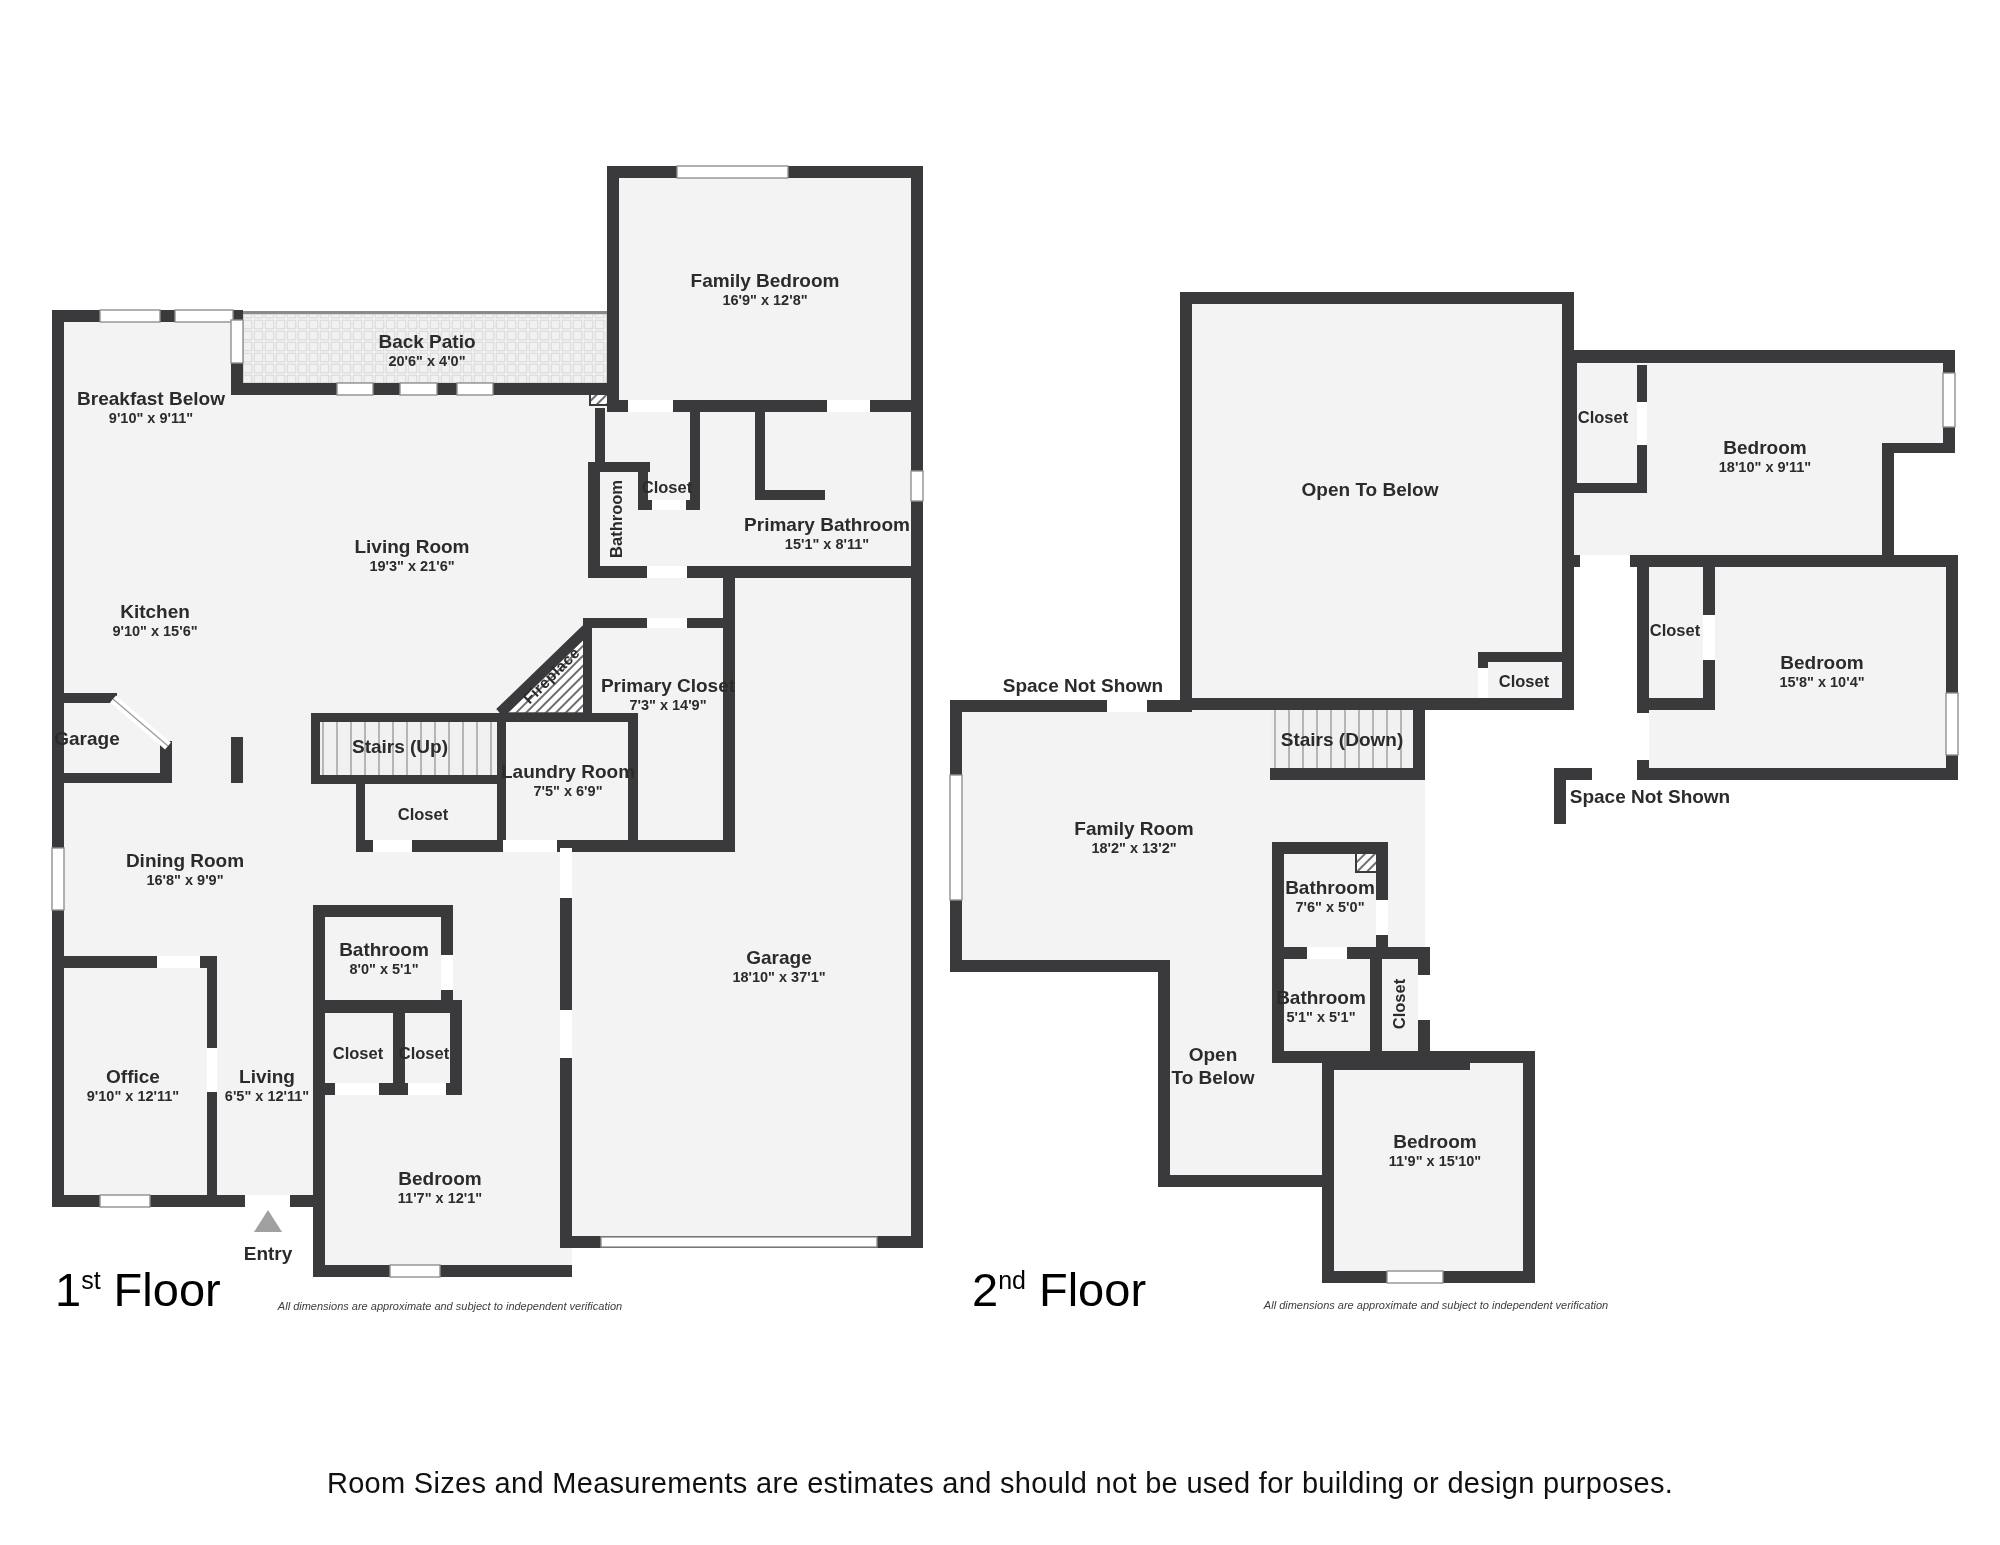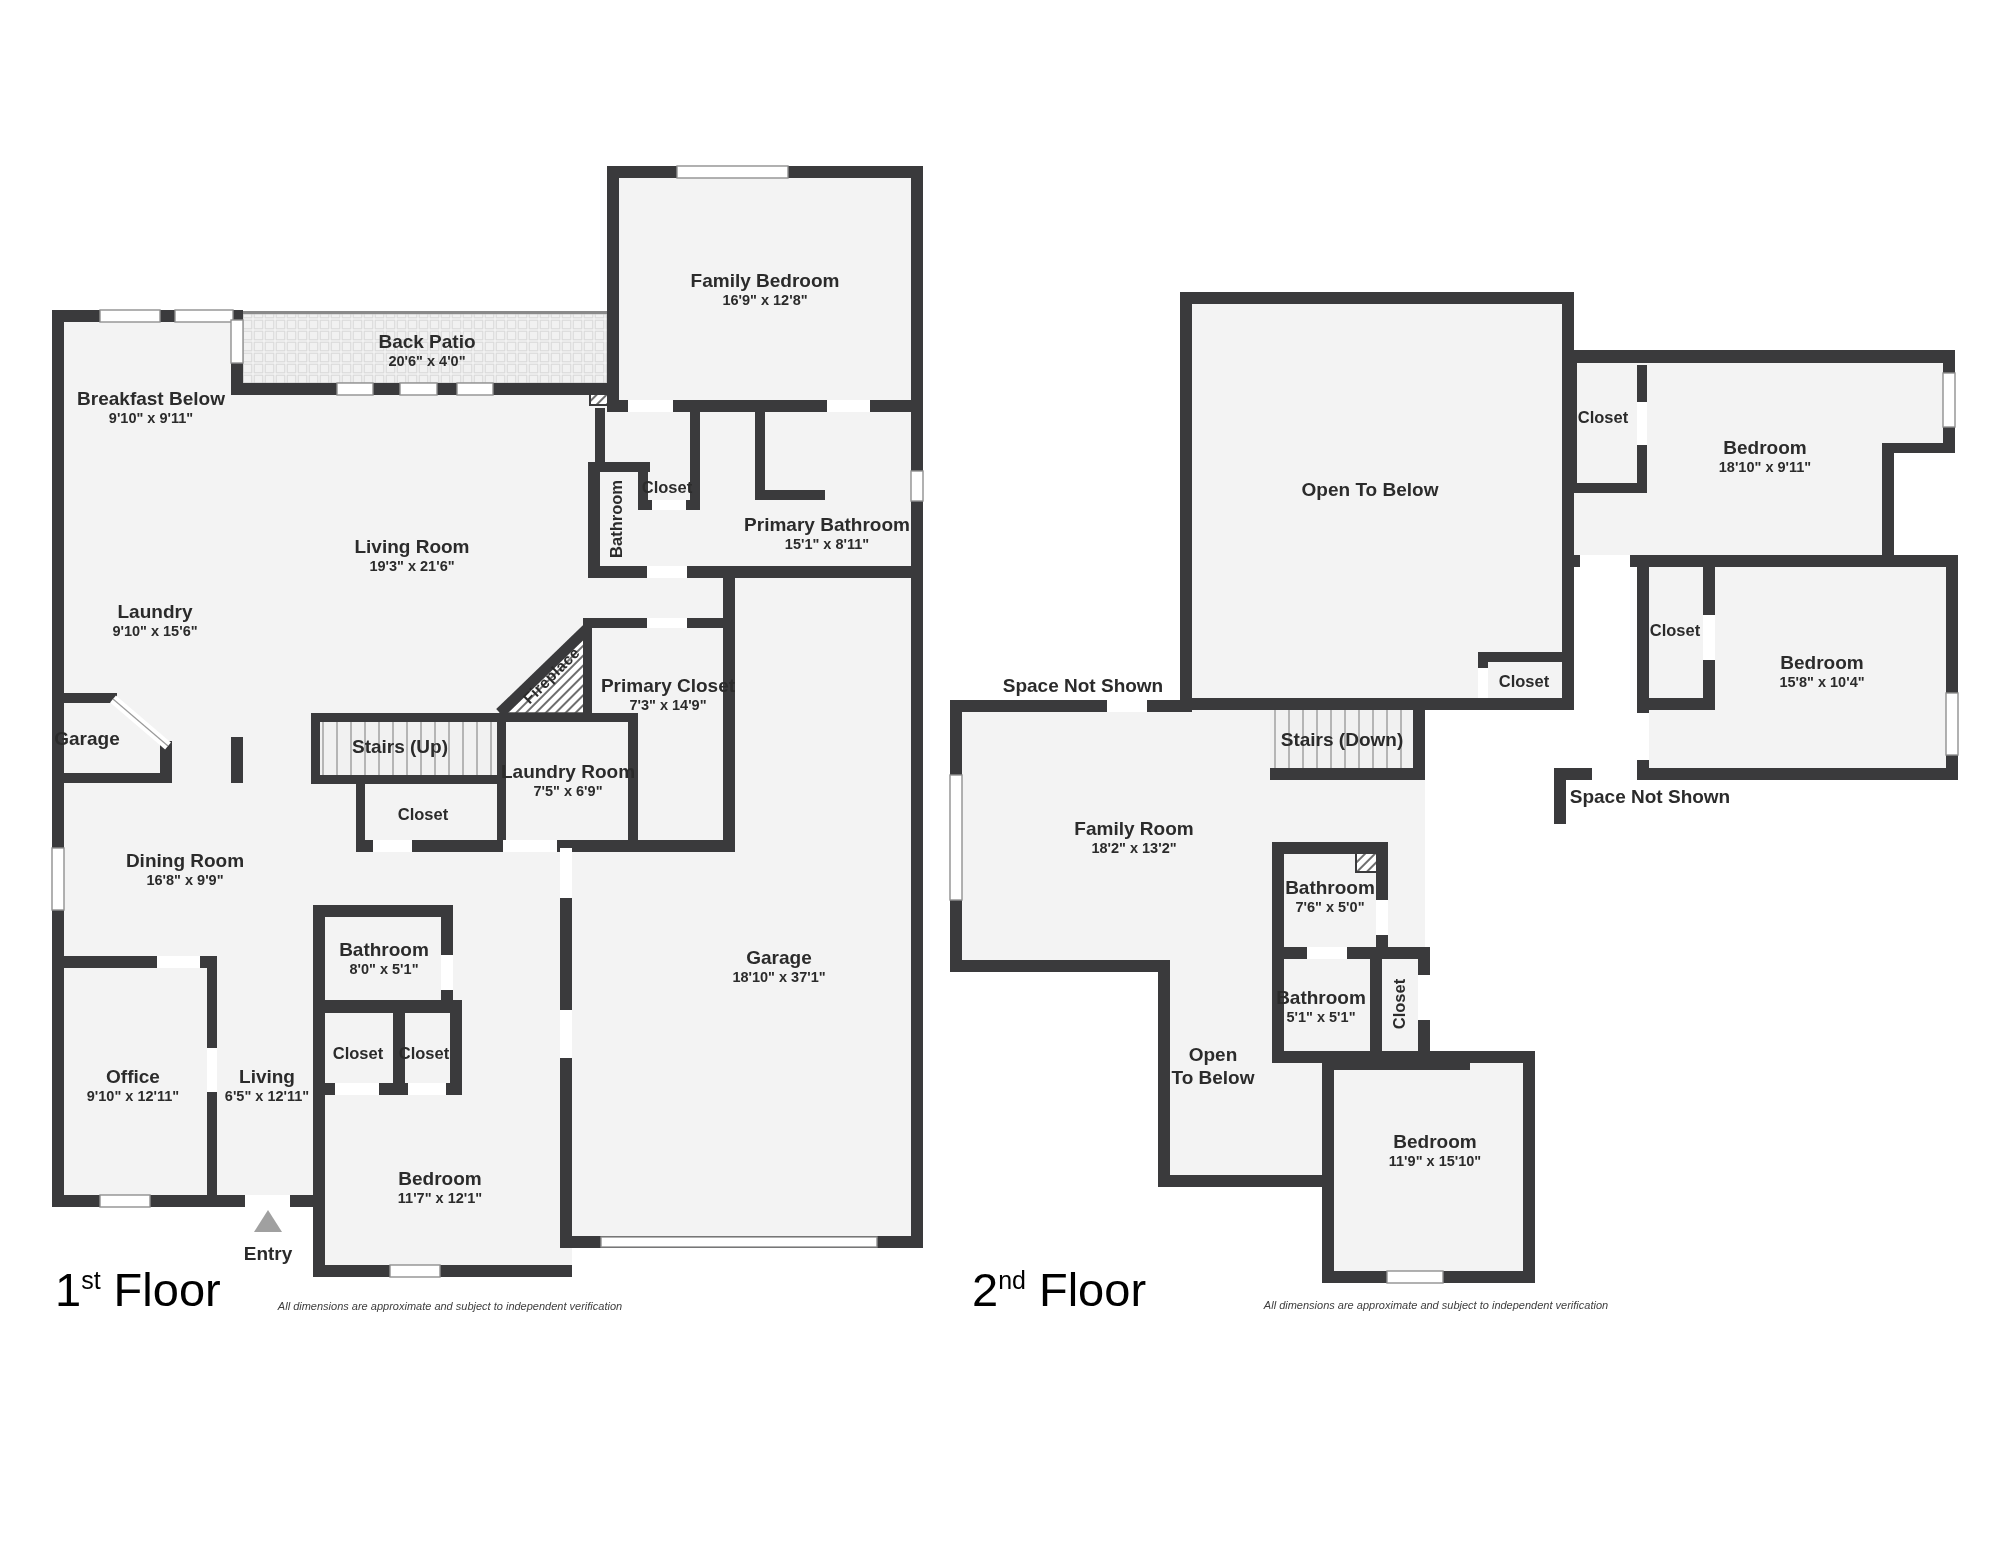--- a/index.html
+++ b/index.html
@@ -232,21 +232,21 @@
 </div>
 <div class="lbl" style="left:765px;top:289px">
   <span class="nm">Family Bedroom</span>
   <span class="dm">16'9" x 12'8"</span>
 </div>
 <div class="lbl" style="left:412px;top:555px">
   <span class="nm">Living Room</span>
   <span class="dm">19'3" x 21'6"</span>
 </div>
 <div class="lbl" style="left:155px;top:620px">
-  <span class="nm">Laundry</span>
+  <span class="nm">Kitchen</span>
   <span class="dm">9'10" x 15'6"</span>
 </div>
 <div class="lbl vert small" style="left:616px;top:519px">
   <span class="nm">Bathroom</span>
 </div>
 <div class="lbl small" style="left:667px;top:487px">
   <span class="nm">Closet</span>
 </div>
 <div class="lbl" style="left:827px;top:533px">
   <span class="nm">Primary Bathroom</span>
@@ -362,14 +362,15 @@
 <div class="lbl" style="left:1435px;top:1150px">
   <span class="nm">Bedroom</span>
   <span class="dm">11'9" x 15'10"</span>
 </div>
 
 <div class="floor-title" style="left:972px;top:1262px">
   <span>2</span><sup>nd</sup><span class="tw">Floor</span>
 </div>
 <div class="disclaimer" style="left:1436px;top:1305px">All dimensions are approximate and subject to independent verification</div>
 
+<div class="footer-note" style="left:1000px;top:1483px">Room Sizes and Measurements are estimates and should not be used for building or design purposes.</div>
 
 </div>
 
 </body></html>

